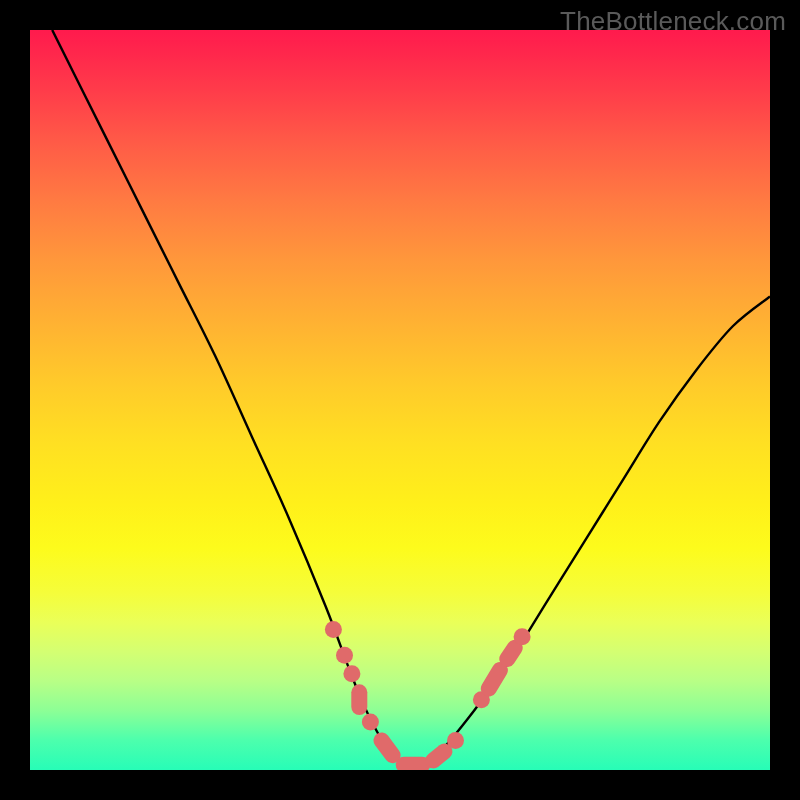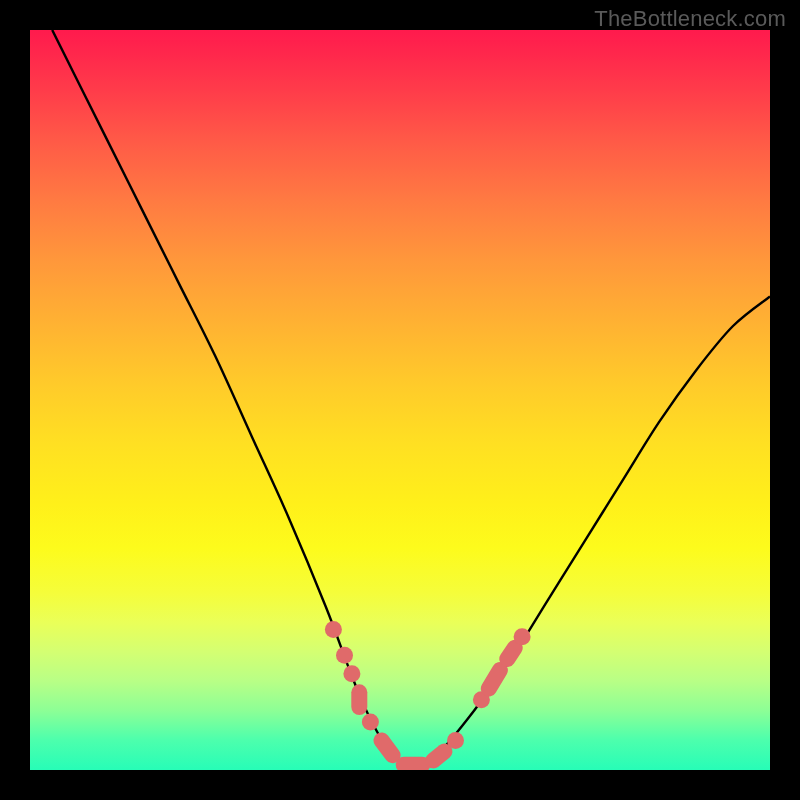--- a/index.html
+++ b/index.html
@@ -9,21 +9,21 @@
     background: #000;
     position: relative;
     overflow: hidden;
     font-family: Arial, sans-serif;
   }
   .watermark {
     position: absolute;
     top: 6px;
     right: 14px;
     color: #5a5a5a;
-    font-size: 22px;
+    font-size: 26px;
     font-weight: 500;
     letter-spacing: 0.2px;
     z-index: 10;
   }
   .plot-area {
     position: absolute;
     top: 30px;
     left: 30px;
     width: 740px;
     height: 740px;

